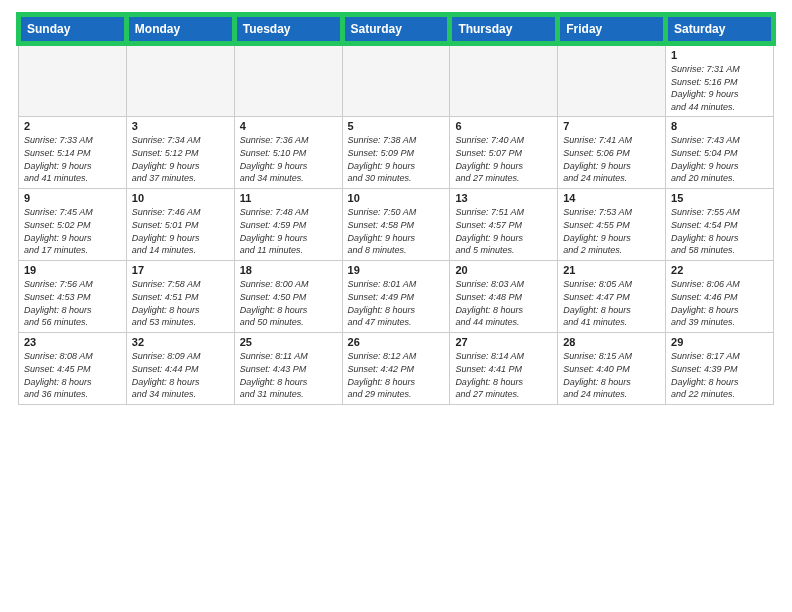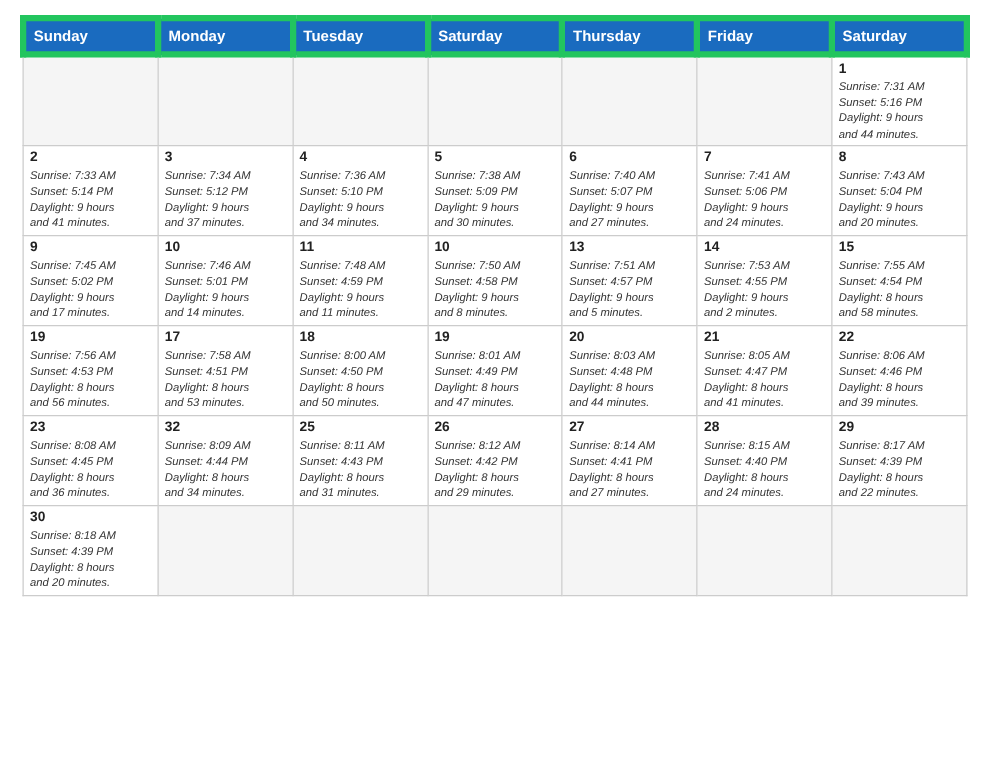--- a/index.html
+++ b/index.html
@@ -252,27 +252,15 @@
         <td>
           <span class="day-num">28</span>
           <span class="day-info">Sunrise: 8:15 AM<br>Sunset: 4:40 PM<br>Daylight: 8 hours<br>and 24 minutes.</span>
         </td>
         <td>
           <span class="day-num">29</span>
           <span class="day-info">Sunrise: 8:17 AM<br>Sunset: 4:39 PM<br>Daylight: 8 hours<br>and 22 minutes.</span>
         </td>
       </tr>
 
-      <tr class="last-row">
-        <td>
-          <span class="day-num">30</span>
-          <span class="day-info">Sunrise: 8:18 AM<br>Sunset: 4:39 PM<br>Daylight: 8 hours<br>and 20 minutes.</span>
-        </td>
-        <td class="empty"></td>
-        <td class="empty"></td>
-        <td class="empty"></td>
-        <td class="empty"></td>
-        <td class="empty"></td>
-        <td class="empty"></td>
-      </tr>
     </tbody>
   </table>
 </div>
 
 </body></html>

